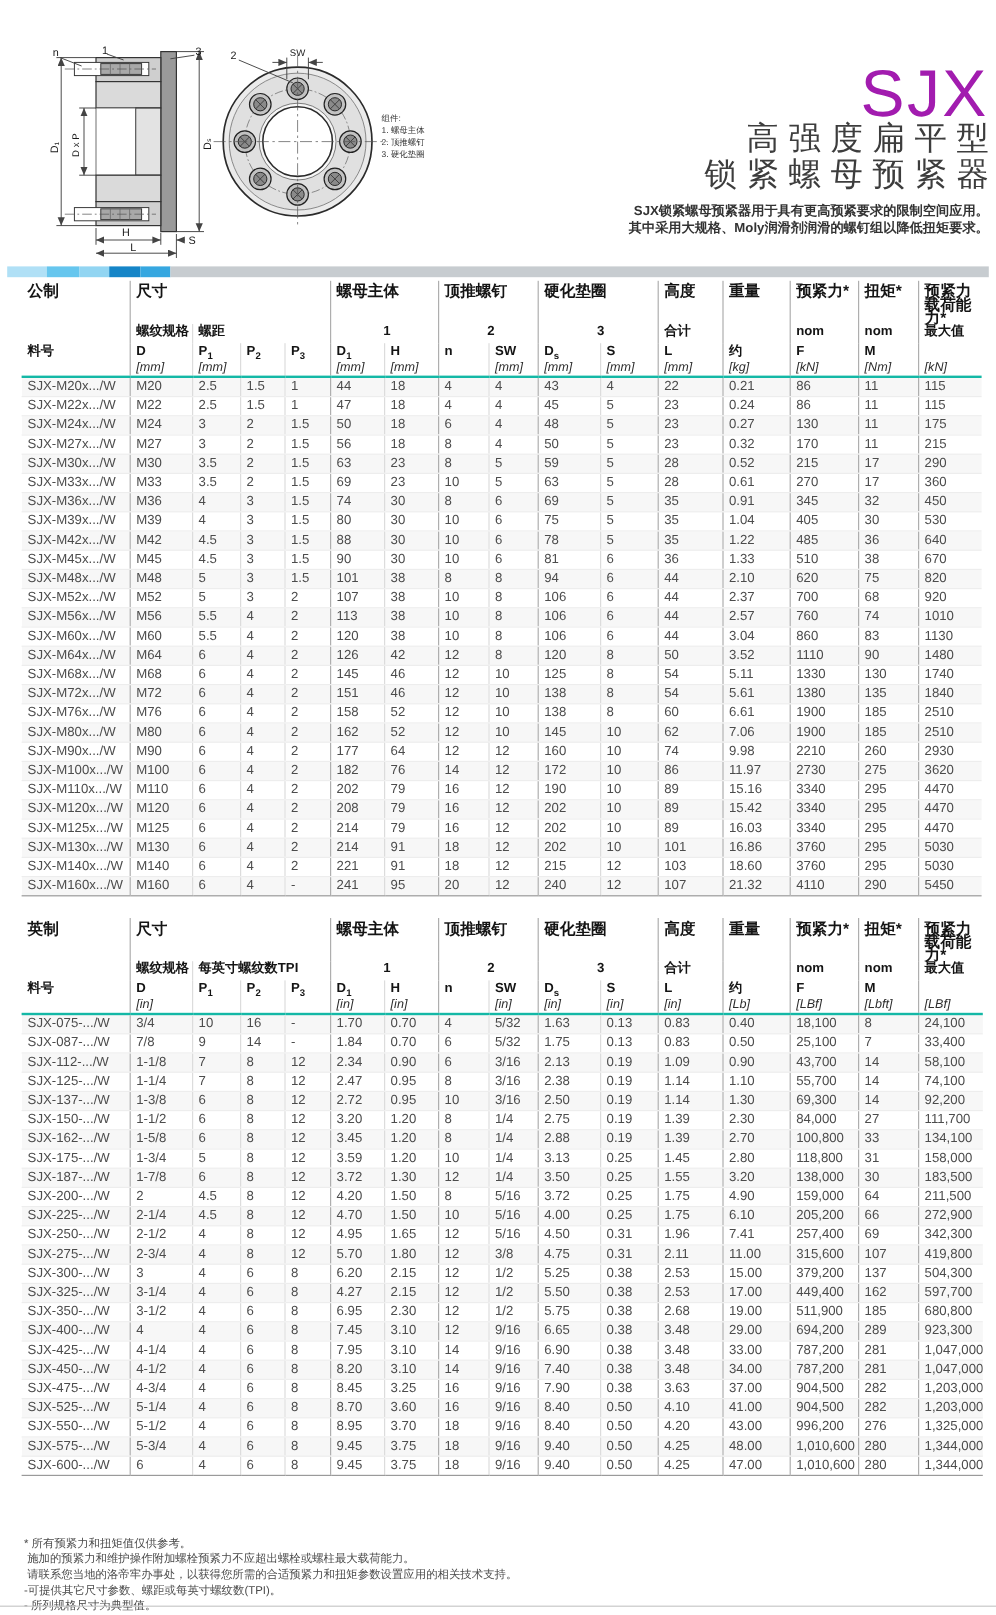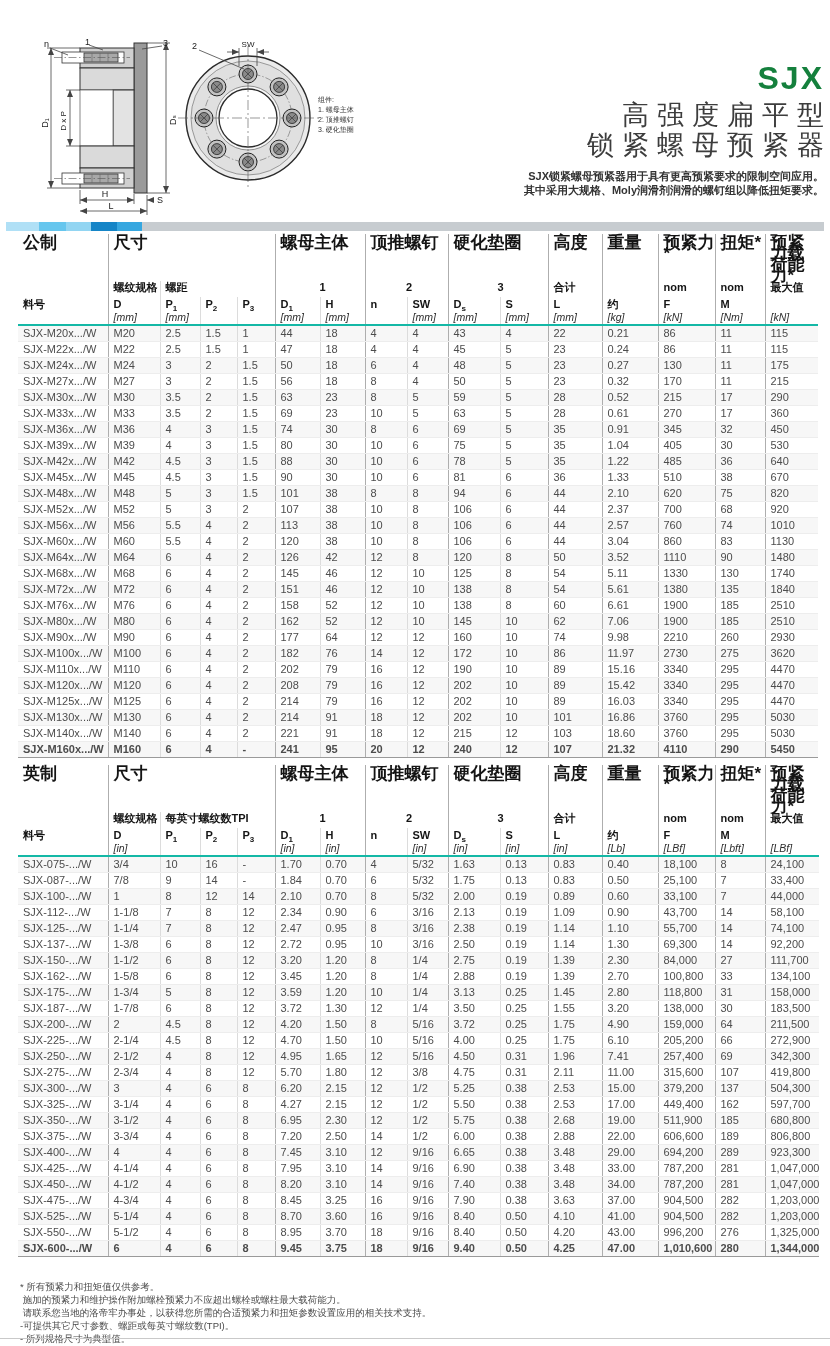--- a/index.html
+++ b/index.html
@@ -1,50 +1,50 @@
 <!DOCTYPE html>
 <html><head>
 <meta charset="utf-8">
 <style>
   html,body{margin:0;padding:0;background:#fff;}
   .page{position:relative;width:830px;height:1346px;background:#fff;overflow:hidden;
         font-family:"Liberation Sans","DejaVu Sans",sans-serif;color:#333;}
 
   
   .titleblock{position:absolute;top:56px;right:6px;text-align:right;}
-  .product-name{font-size:32px;line-height:44px;color:#15803d;letter-spacing:2px;font-weight:700;}
+  .product-name{font-size:55px;line-height:44px;color:#a21caf;letter-spacing:2px;font-weight:400;}
   .subtitle{font-size:27px;line-height:30px;color:#3d3d3d;letter-spacing:8px;margin-right:-8px;font-weight:400;}
   .descblock{margin-top:9px;font-size:11px;font-weight:bold;color:#333;line-height:14px;}
 
   
   .drawing{position:absolute;left:18px;top:38px;width:480px;height:180px;}
   .drawing svg{font-family:"Liberation Sans","DejaVu Sans",sans-serif;}
   .legend{position:absolute;left:318px;top:95px;font-size:7px;line-height:10px;color:#333;}
 
   
   .accent-bar{position:absolute;top:222px;left:6px;right:6px;height:9px;font-size:0;white-space:nowrap;}
   .accent-bar .seg{display:inline-block;height:9px;vertical-align:top;}
   .accent-bar .rest{width:calc(100% - 136px);}
 
   
   table.spec-table{position:absolute;left:18px;border-collapse:collapse;table-layout:fixed;
                    font-size:11px;color:#4c4c4c;}
   #metric-table{top:234px;}
   #imperial-table{top:765px;}
   .spec-table th{font-weight:bold;color:#141414;text-align:left;padding:0 0 0 5px;vertical-align:top;overflow:visible;}
-  .spec-table .h1 th{font-size:17px;height:22px;line-height:11px;padding-top:3px;}
+  .spec-table .h1 th{font-size:13px;height:22px;line-height:11px;padding-top:3px;}
   .spec-table .h2 th{height:16px;line-height:12px;font-size:11px;margin-left:34px;}
   .spec-table .h2 th.ctr{text-align:center;}
   .spec-table .h3 th{padding-bottom:1px;border-bottom:2px solid #14b8a6;}
   .spec-table .h3 .lbl{height:14px;line-height:14px;font-size:11px;}
   .spec-table .h3 .lbl sub{font-size:8px;line-height:0;}
   .spec-table .h3 .unit{height:12px;line-height:12px;font-size:10.5px;font-weight:normal;color:#2d2d2d;font-style:italic;}
   .spec-table td{height:15px;line-height:15px;padding:0 0 0 5px;border-bottom:1px solid #ededed;white-space:nowrap;overflow:hidden;}
   .spec-table tbody tr:nth-child(odd){background:#f7f7f7;}
-  .spec-table tbody tr:last-child td{border-bottom:1px solid #9a9a9a;font-weight:bold;}
+  .spec-table tbody tr:last-child td{border-bottom:1px solid #9a9a9a;}
   .spec-table .b{border-left:1px solid #dcdcdc;}
   .spec-table .gb{border-left:1px solid #aeaeae;}
 
   
   .footnotes{position:absolute;left:20px;top:1268px;font-size:9.5px;color:#4a4a4a;line-height:13px;margin-top:12px;}
   .footnotes div{white-space:pre-wrap;}
   .bottom-rule{position:absolute;left:0;right:0;top:1338px;height:1px;background:#c9c9c9;}
 </style>
 </head>
 <body>
@@ -951,38 +951,20 @@
           <td class="b">5/32</td>
           <td class="gb">1.75</td>
           <td class="b">0.13</td>
           <td class="gb">0.83</td>
           <td class="gb">0.50</td>
           <td class="gb">25,100</td>
           <td class="gb">7</td>
           <td class="gb">33,400</td>
         </tr>
         <tr>
-          <td class="">SJX-100-.../W</td>
-          <td class="gb">1</td>
-          <td class="b">8</td>
-          <td class="b">12</td>
-          <td class="b">14</td>
-          <td class="gb">2.10</td>
-          <td class="b">0.70</td>
-          <td class="gb">8</td>
-          <td class="b">5/32</td>
-          <td class="gb">2.00</td>
-          <td class="b">0.19</td>
-          <td class="gb">0.89</td>
-          <td class="gb">0.60</td>
-          <td class="gb">33,100</td>
-          <td class="gb">7</td>
-          <td class="gb">44,000</td>
-        </tr>
-        <tr>
           <td class="">SJX-112-.../W</td>
           <td class="gb">1-1/8</td>
           <td class="b">7</td>
           <td class="b">8</td>
           <td class="b">12</td>
           <td class="gb">2.34</td>
           <td class="b">0.90</td>
           <td class="gb">6</td>
           <td class="b">3/16</td>
           <td class="gb">2.13</td>
@@ -1221,38 +1203,20 @@
           <td class="b">1/2</td>
           <td class="gb">5.75</td>
           <td class="b">0.38</td>
           <td class="gb">2.68</td>
           <td class="gb">19.00</td>
           <td class="gb">511,900</td>
           <td class="gb">185</td>
           <td class="gb">680,800</td>
         </tr>
         <tr>
-          <td class="">SJX-375-.../W</td>
-          <td class="gb">3-3/4</td>
-          <td class="b">4</td>
-          <td class="b">6</td>
-          <td class="b">8</td>
-          <td class="gb">7.20</td>
-          <td class="b">2.50</td>
-          <td class="gb">14</td>
-          <td class="b">1/2</td>
-          <td class="gb">6.00</td>
-          <td class="b">0.38</td>
-          <td class="gb">2.88</td>
-          <td class="gb">22.00</td>
-          <td class="gb">606,600</td>
-          <td class="gb">189</td>
-          <td class="gb">806,800</td>
-        </tr>
-        <tr>
           <td class="">SJX-400-.../W</td>
           <td class="gb">4</td>
           <td class="b">4</td>
           <td class="b">6</td>
           <td class="b">8</td>
           <td class="gb">7.45</td>
           <td class="b">3.10</td>
           <td class="gb">12</td>
           <td class="b">9/16</td>
           <td class="gb">6.65</td>
@@ -1347,20 +1311,38 @@
           <td class="b">9/16</td>
           <td class="gb">8.40</td>
           <td class="b">0.50</td>
           <td class="gb">4.20</td>
           <td class="gb">43.00</td>
           <td class="gb">996,200</td>
           <td class="gb">276</td>
           <td class="gb">1,325,000</td>
         </tr>
         <tr>
+          <td class="">SJX-575-.../W</td>
+          <td class="gb">5-3/4</td>
+          <td class="b">4</td>
+          <td class="b">6</td>
+          <td class="b">8</td>
+          <td class="gb">9.45</td>
+          <td class="b">3.75</td>
+          <td class="gb">18</td>
+          <td class="b">9/16</td>
+          <td class="gb">9.40</td>
+          <td class="b">0.50</td>
+          <td class="gb">4.25</td>
+          <td class="gb">48.00</td>
+          <td class="gb">1,010,600</td>
+          <td class="gb">280</td>
+          <td class="gb">1,344,000</td>
+        </tr>
+        <tr>
           <td class="">SJX-600-.../W</td>
           <td class="gb">6</td>
           <td class="b">4</td>
           <td class="b">6</td>
           <td class="b">8</td>
           <td class="gb">9.45</td>
           <td class="b">3.75</td>
           <td class="gb">18</td>
           <td class="b">9/16</td>
           <td class="gb">9.40</td>

